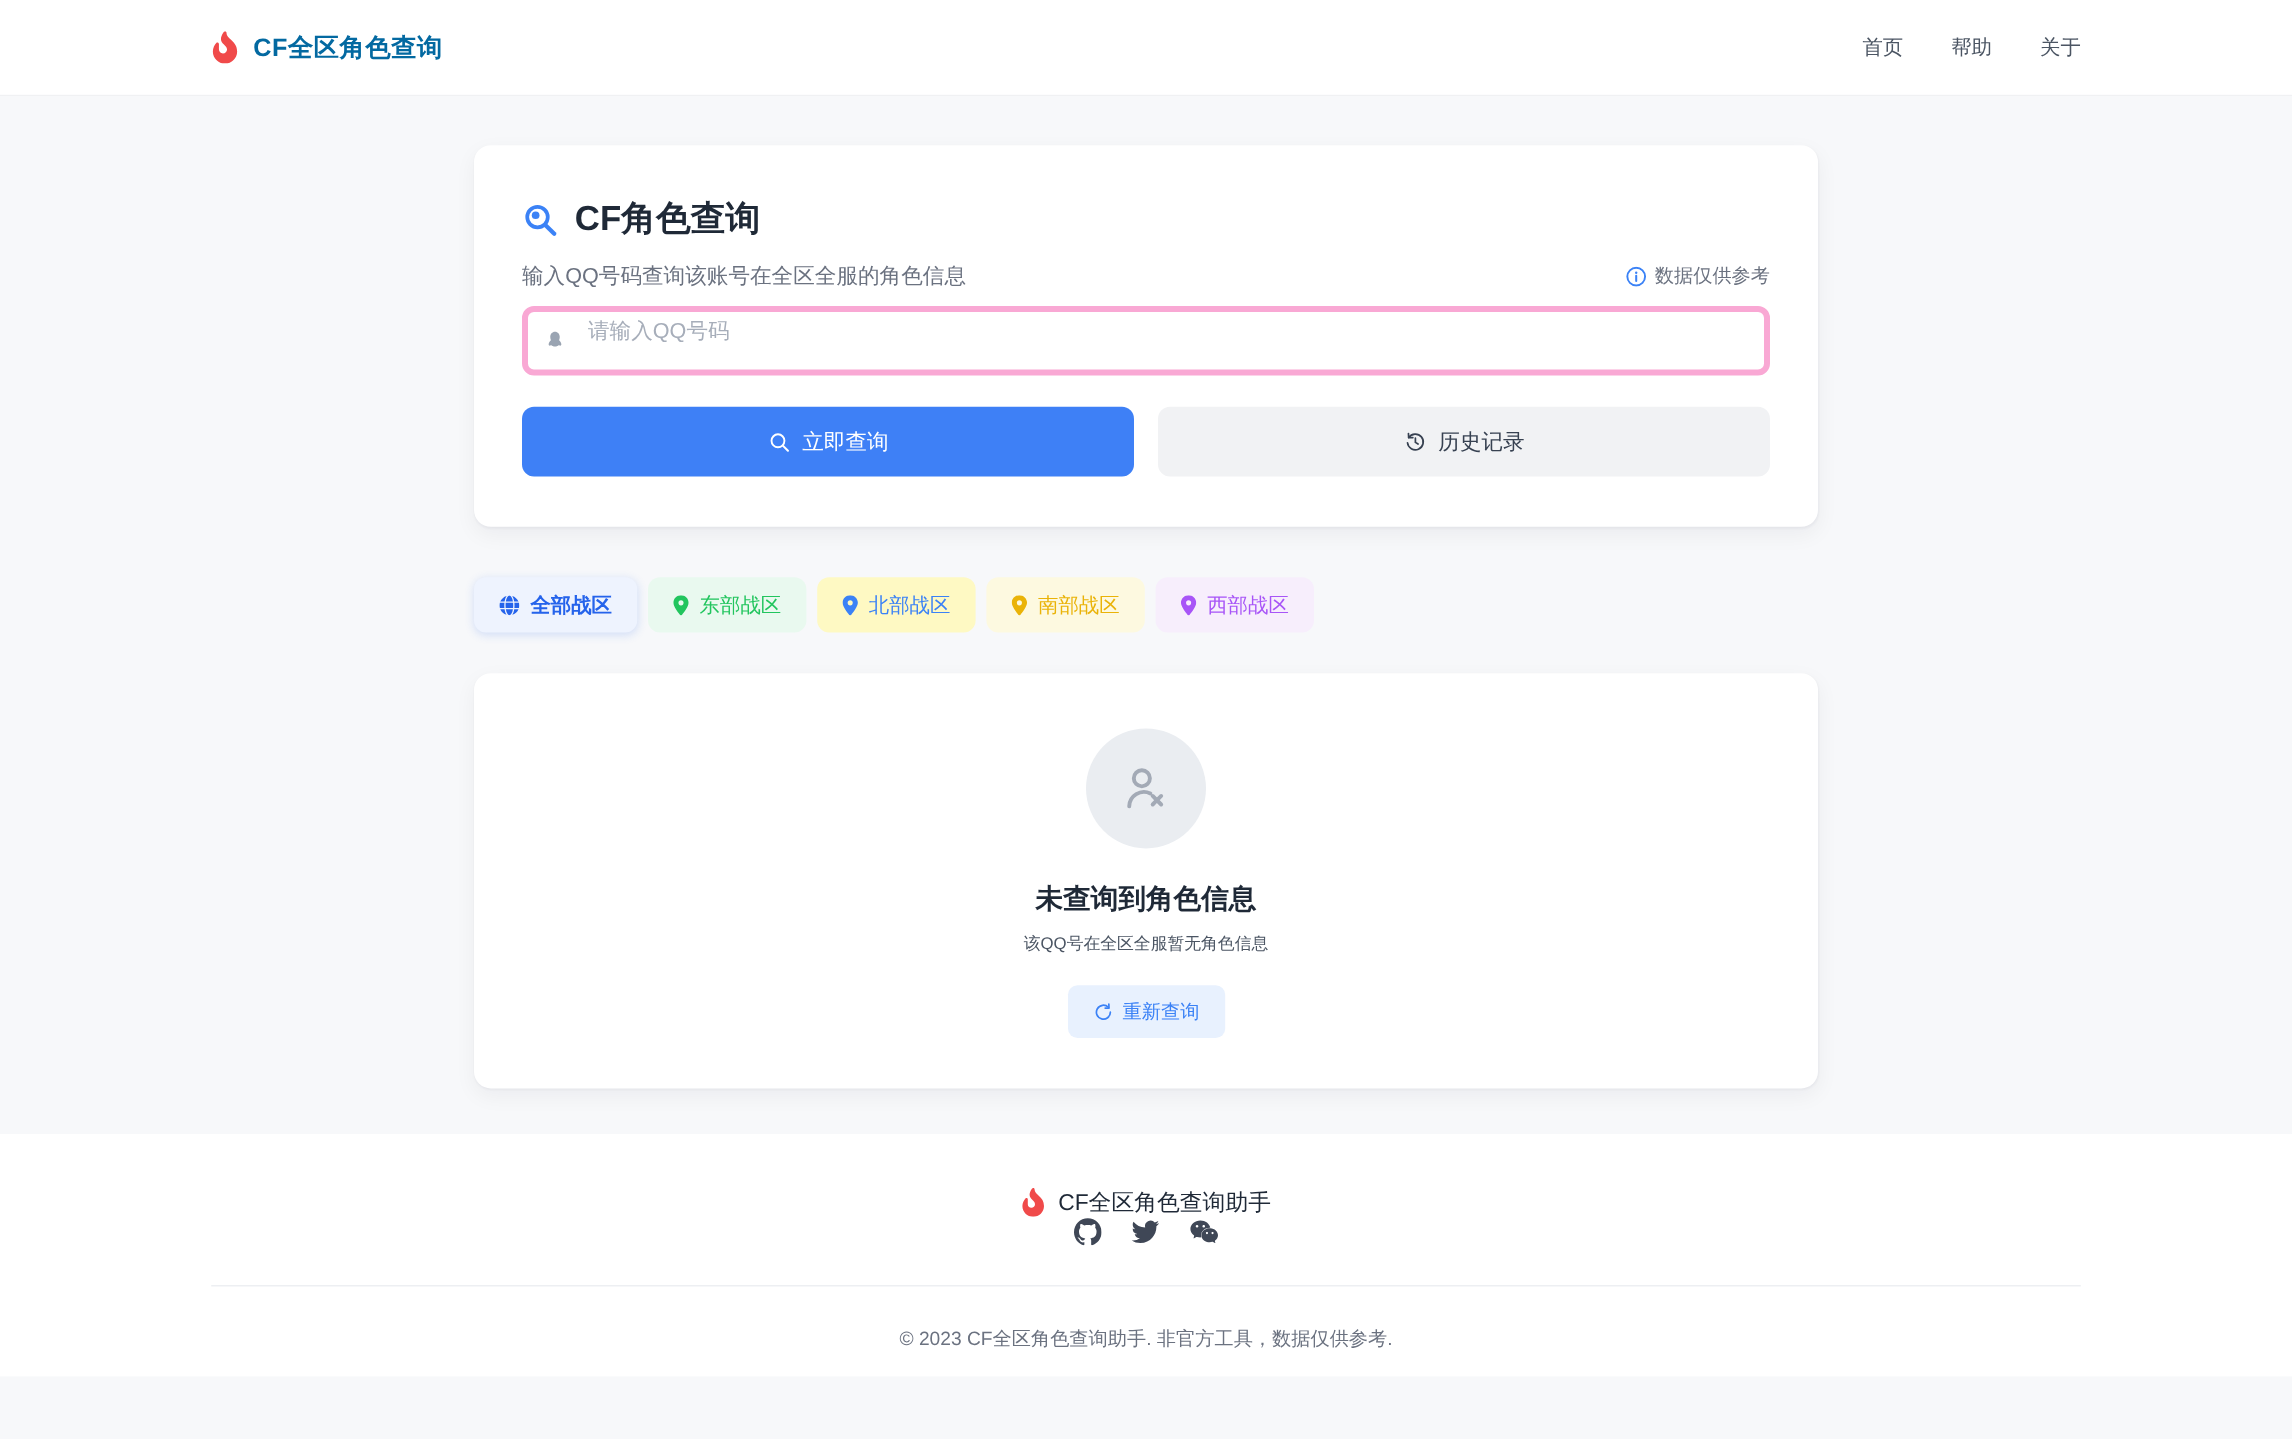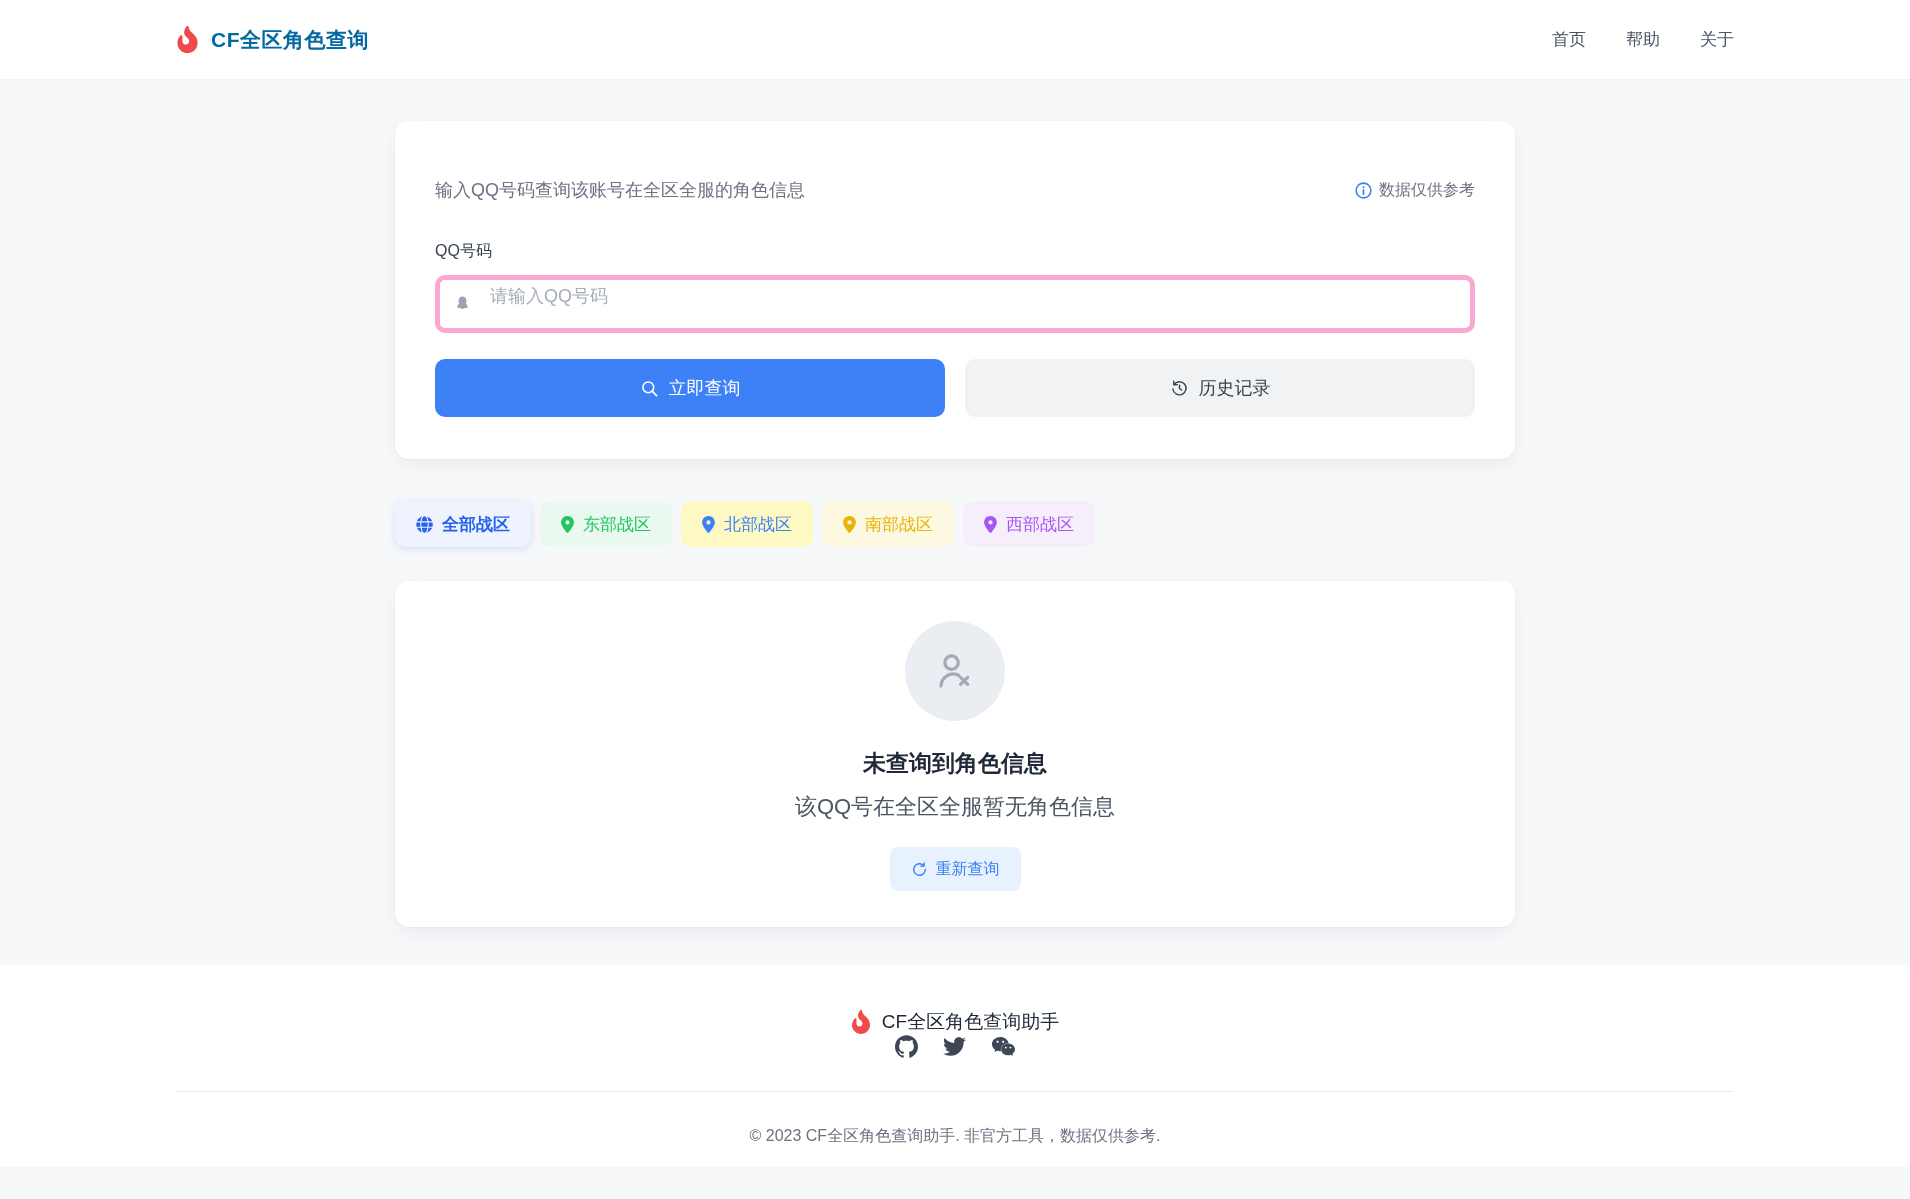--- a/index.html
+++ b/index.html
@@ -66,21 +66,21 @@
   .result-card {
     margin-top:34px; height:346px;
     display:flex; flex-direction:column; align-items:center; justify-content:center;
     text-align:center; padding-top:4px;
   }
   .avatar-circle {
     width:100px; height:100px; border-radius:50%; background:#eaedf1;
     display:flex; align-items:center; justify-content:center;
   }
   .empty-title { margin-top:27px; font-size:23px; font-weight:bold; color:#1f2937; }
-  .empty-msg { margin-top:13px; font-size:22px; color:#4b5563; }
+  .empty-msg { margin-top:13px; font-size:14px; color:#4b5563; }
   .retry-btn {
     margin-top:25px; height:44px; padding:0 21px; border:none; border-radius:8px;
     background:#e8f1fe; color:#3b82f6; font-size:16px; cursor:pointer;
     display:inline-flex; align-items:center; gap:8px;
     font-family:"Liberation Sans","DejaVu Sans",sans-serif;
   }
   
   .site-footer { margin-top:38px; background:#ffffff; padding:44px 176px 0; height:202px; }
   .footer-top { display:flex; align-items:center; justify-content:space-between;flex-direction:column; }
   .footer-brand { display:flex; align-items:center; gap:11px; font-size:19px; color:#1f2937; }
@@ -105,35 +105,44 @@
   <nav class="main-nav">
     <a class="nav-link">首页</a>
     <a class="nav-link">帮助</a>
     <a class="nav-link">关于</a>
   </nav>
 </header>
 
 <div class="main-wrap">
 
   <section class="card search-card">
+    <div class="title-row">
+      <span>
+        <svg width="31" height="31" viewBox="0 0 30 30" fill="none">
+          <circle cx="12.5" cy="12.5" r="8.3" stroke="#3b82f6" stroke-width="3"></circle>
+          <circle cx="11" cy="11" r="3.1" fill="#3b82f6"></circle>
+          <line x1="18.8" y1="18.8" x2="26" y2="26" stroke="#3b82f6" stroke-width="3.4" stroke-linecap="round"></line>
+        </svg>
+      </span>
+      <h1 class="card-title">CF角色查询</h1>
+    </div>
     <div class="sub-row">
       <div class="card-subtitle">输入QQ号码查询该账号在全区全服的角色信息</div>
       <div class="disclaimer">
         <span>
           <svg width="17" height="17" viewBox="0 0 17 17" fill="none">
             <circle cx="8.5" cy="8.5" r="7.4" stroke="#3b82f6" stroke-width="1.6"></circle>
             <circle cx="8.5" cy="5.3" r="1" fill="#3b82f6"></circle>
             <line x1="8.5" y1="7.8" x2="8.5" y2="12.2" stroke="#3b82f6" stroke-width="1.7" stroke-linecap="round"></line>
           </svg>
         </span>
         <span>数据仅供参考</span>
       </div>
     </div>
 
-    <label class="field-label">QQ号码</label>
     <div class="input-wrap">
       <span class="input-icon">
         <svg width="19" height="19" viewBox="0 0 24 24">
           <path fill="#9aa4b2" d="M12 2.5c-3 0-5 2.4-5 5.6 0 1.1.25 2.2.7 3.2-1 1-2.4 2.7-2.4 4.4 0 .9.5 1.4 1.1 1.4.5 0 1-.3 1.5-.6.9 1 2.4 1.6 4.1 1.6s3.2-.6 4.1-1.6c.5.3 1 .6 1.5.6.6 0 1.1-.5 1.1-1.4 0-1.7-1.4-3.4-2.4-4.4.45-1 .7-2.1.7-3.2 0-3.2-2-5.6-5-5.6z"></path>
         </svg>
       </span>
       <input class="qq-input" type="text" placeholder="请输入QQ号码" style="">
     </div>
 
     <div class="btn-row">

